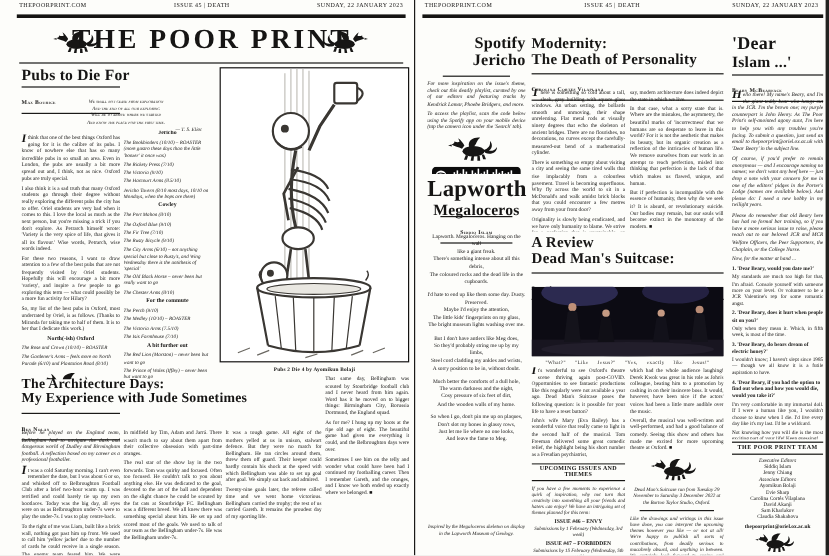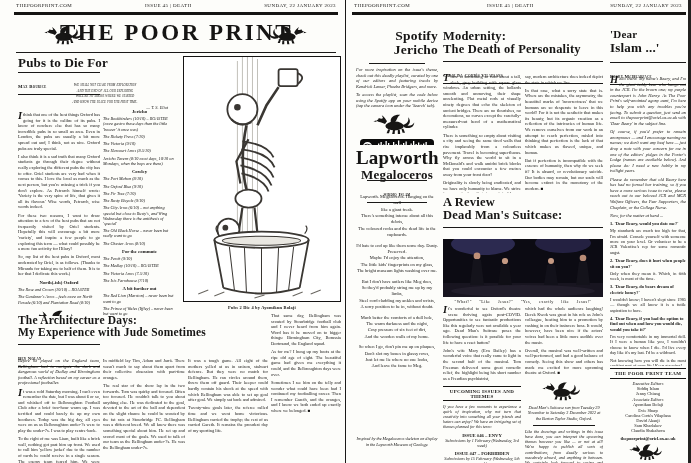--- a/index.html
+++ b/index.html
@@ -376,21 +376,21 @@
             <use href="#dragon"></use>
           </svg>
         </div>
       <div class="note">Dead Man's Suitcase ran from Tuesday 29 November to Saturday 3 December 2022 at the Burton Taylor Studio, Oxford.</div>
       <div class="rule" style="margin:3px 8px;"></div>
       <p class="p it" style="font-size:4.2px;">Like the drawings and writings in this issue have done, you can interpret the upcoming themes however you like — or not at all! We're happy to publish all sorts of contributions, from deadly serious to macabrely absurd, and anything in between. We certainly look forward to seeing and showcasing Oriel's vast talents.</p>
 
     </div>
 
     <div class="abs" style="left:263px;top:29px;width:76px;">
-      <h2 class="h-art" style="font-size:11px;">'Dear</h2>
+      <h2 class="h-art" style="font-size:15px;">'Dear</h2>
       <h2 class="h-art" style="font-size:13px;">Islam ...'</h2>
     </div>
     <div class="byline-bar abs" style="left:263px;top:62px;width:76px;">
       <span class="byline">Beary McBearface</span>
     </div>
     <div class="col abs" style="left:263px;top:76px;width:76px;height:290px;">
       <p class="p it dc">Hello there! My name's Beary, and I'm the giant teddy bear who hangs out in the JCR. I'm the brown one; my purple counterpart is John Henry. As The Poor Print's self-anointed agony aunt, I'm here to help you with any troubles you're facing. To submit a question, just send an email to thepoorprint@oriel.ox.ac.uk with 'Dear Beary' in the subject line.</p>
       <p class="p it">Of course, if you'd prefer to remain anonymous — and I encourage naming no names; we don't want any beef here — just drop a note with your concern for me in one of the editors' pidges in the Porter's Lodge (names are available below). And please do: I need a new hobby in my twilight years.</p>
       <p class="p it">Please do remember that old Beary here has had no formal bar training, so if you have a more serious issue to raise, please reach out to our beloved JCR and MCR Welfare Officers, the Peer Supporters, the Chaplain, or the College Nurse.</p>
       <p class="p it">Now, for the matter at hand ...</p>

